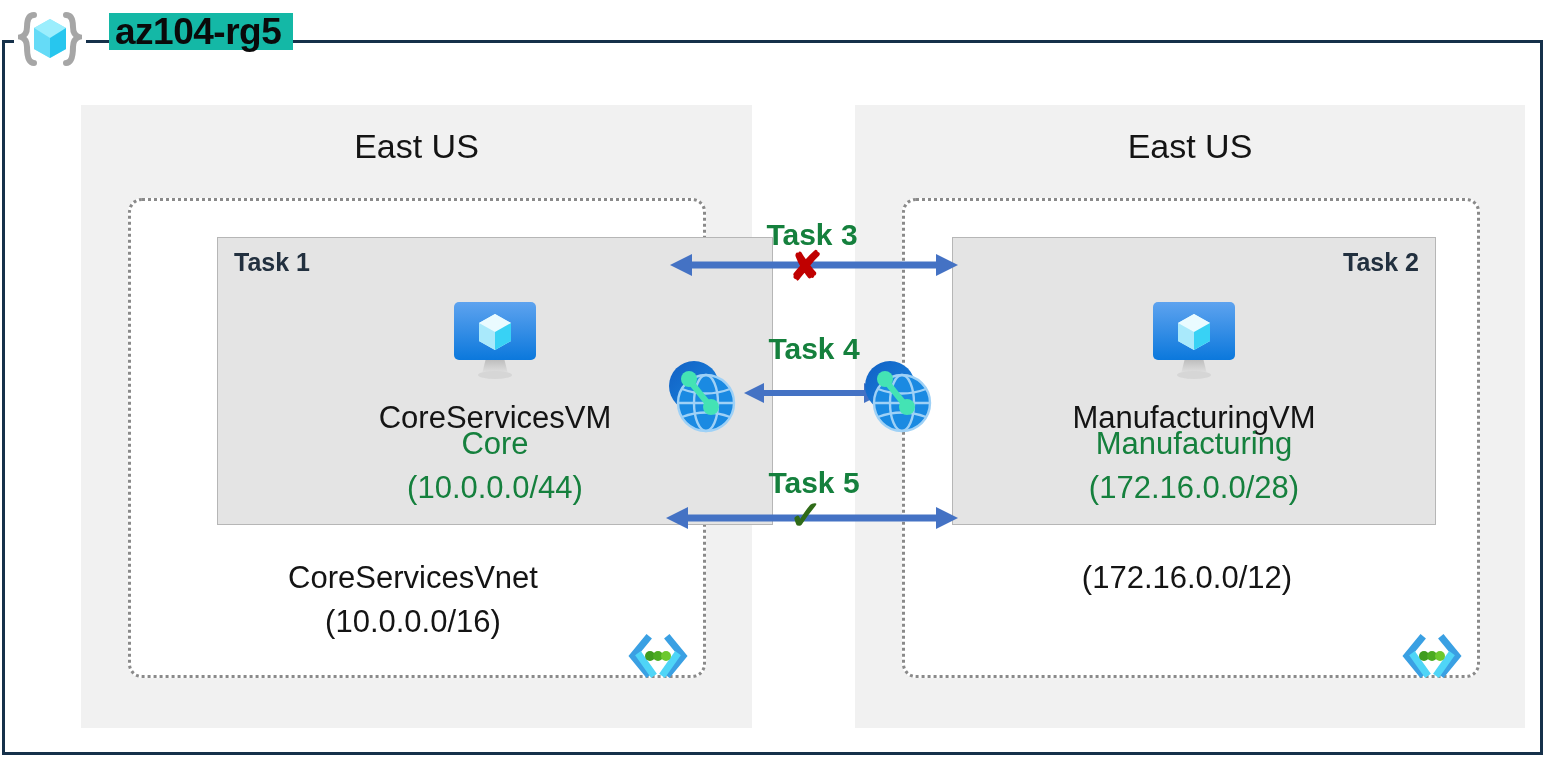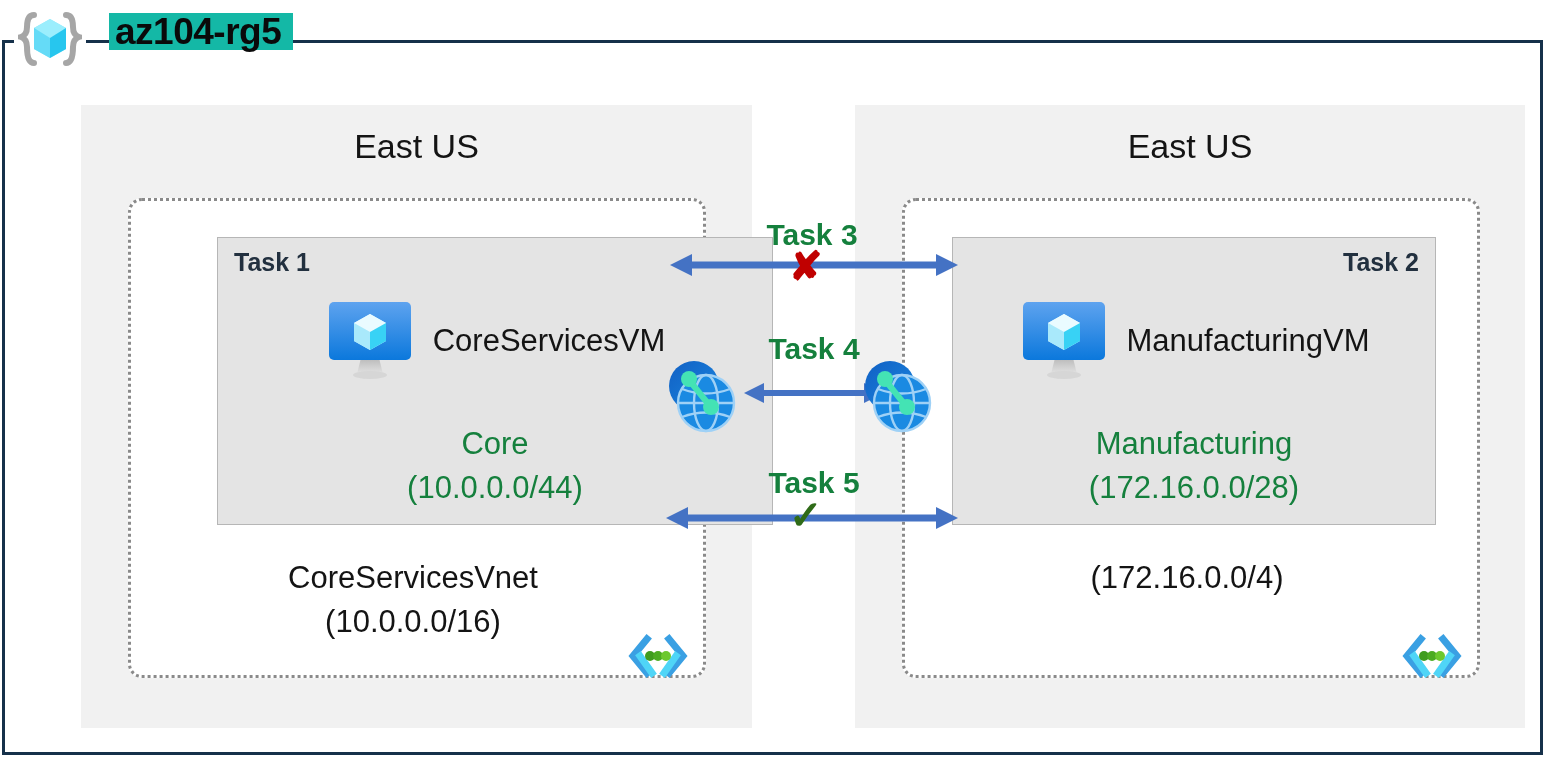--- a/index.html
+++ b/index.html
@@ -40,21 +40,21 @@
   #subnet-left{left:180px;top:237px;width:556px;height:288px;margin-left:37px;}
   #subnet-right{left:952px;top:237px;width:484px;height:288px;}
   .task-tag{position:absolute;top:10px;font-size:25px;font-weight:bold;color:#22303f;}
   .task-tag.left{left:16px;}
   .task-tag.right{right:16px;}
   .subnet-cidr{position:absolute;left:0;right:0;bottom:14px;text-align:center;
                font-size:31px;color:#15803d;line-height:1.42;}
 
   
   .vm-row{position:absolute;top:62px;left:0;right:0;display:flex;align-items:center;
-          justify-content:center;gap:18px;}
+          justify-content:center;gap:18px;flex-direction:column;}
   .vm-icon{width:90px;height:82px;flex:none;}
   .vm-label{font-size:31px;color:#141414;white-space:nowrap;}
 
   
   .conn{position:absolute;}
   .conn-label{position:absolute;font-size:30px;font-weight:bold;color:#15803d;
               white-space:nowrap;text-align:center;}
   .mark{position:absolute;font-weight:bold;line-height:1;}
   .mark-x{color:#c00000;font-size:40px;}
   .mark-chk{color:#2f6b18;font-size:40px;}
@@ -132,21 +132,21 @@
       <span class="l2" style="display:block;">(10.0.0.0/44)</span>
     </div>
   </div>
 
   <div class="region" id="region-right">
     <div class="region-label">East US</div>
   </div>
 
   <div class="vnet" id="vnet-right">
     <div class="vnet-name" style="top:355px;">
-      <span class="l2">(172.16.0.0/4)</span>
+      <span class="l2">(172.16.0.0/12)</span>
     </div>
     <div class="vnet-icon" style="right:14px;bottom:-4px;">
       <svg width="62" height="46" viewBox="0 0 62 46">
         <path d="M20 6 L6 23 L20 40" fill="none" stroke="#3aa0e3" stroke-width="7" stroke-linecap="square"></path>
         <path d="M42 6 L56 23 L42 40" fill="none" stroke="#3aa0e3" stroke-width="7" stroke-linecap="square"></path>
         <path d="M13 23 L25 40" fill="none" stroke="#4fd5f7" stroke-width="7" stroke-linecap="square"></path>
         <path d="M49 23 L37 40" fill="none" stroke="#4fd5f7" stroke-width="7" stroke-linecap="square"></path>
         <circle cx="23" cy="23" r="5" fill="#3f9c1e"></circle>
         <circle cx="31" cy="23" r="5" fill="#4cab22"></circle>
         <circle cx="39" cy="23" r="5" fill="#6cc82e"></circle>

